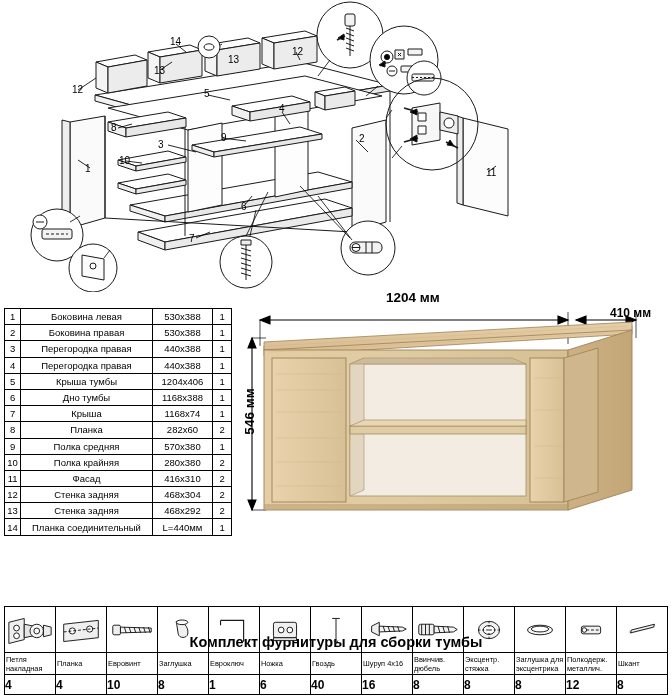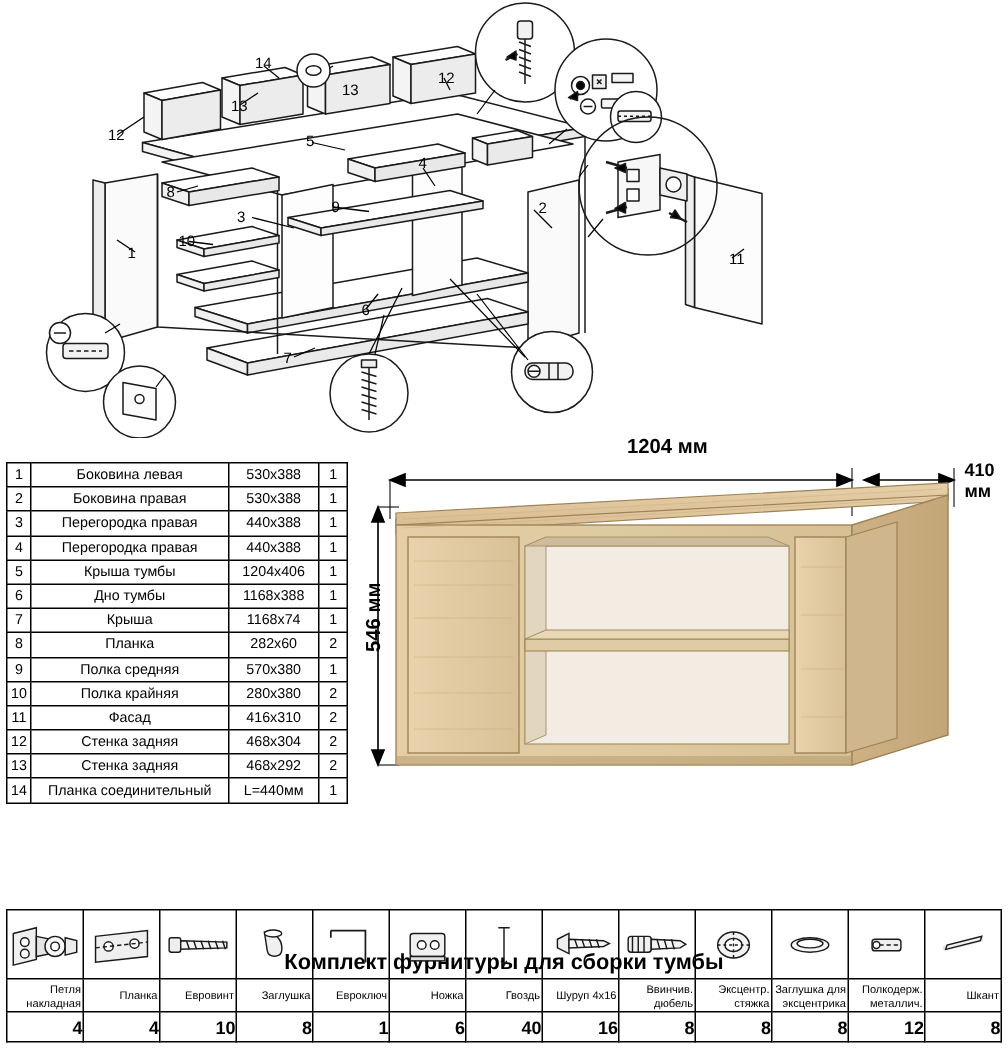--- a/index.html
+++ b/index.html
@@ -45,22 +45,22 @@
   #dims {
     position: absolute;
     left: 232px; top: 286px;
     width: 440px; height: 260px;
   }
   .dimlabel {
     position: absolute;
     font-weight: bold;
     font-size: 13.5px;
   }
-  #dim-width { left: 154px; top: 4px; margin-left: 32px; }
-  #dim-depth { left: 378px; top: 20px; font-size: 12px; margin-left: 33px; }
+  #dim-width { left: 154px; top: 4px; }
+  #dim-depth { left: 378px; top: 20px; font-size: 12px; }
   #dim-height {
     left: -6px; top: 118px;
     transform: rotate(-90deg);
     transform-origin: center center;
   }
 
   
   #kit {
     position: absolute;
     left: 0; top: 586px;
@@ -77,21 +77,21 @@
   }
   #kit-table {
     position: absolute;
     left: 4px; top: 20px;
     width: 664px;
     border-collapse: collapse;
     table-layout: fixed;
   }
   #kit-table td {
     border: 1px solid #000;
-    text-align: right;
+    text-align: left;
     vertical-align: middle;
     padding: 0;
   }
   #kit-table tr.icons td { height: 46px; }
   #kit-table tr.names td {
     height: 22px;
     font-size: 7.4px;
     line-height: 9px;
     padding: 0 1px;
   }

